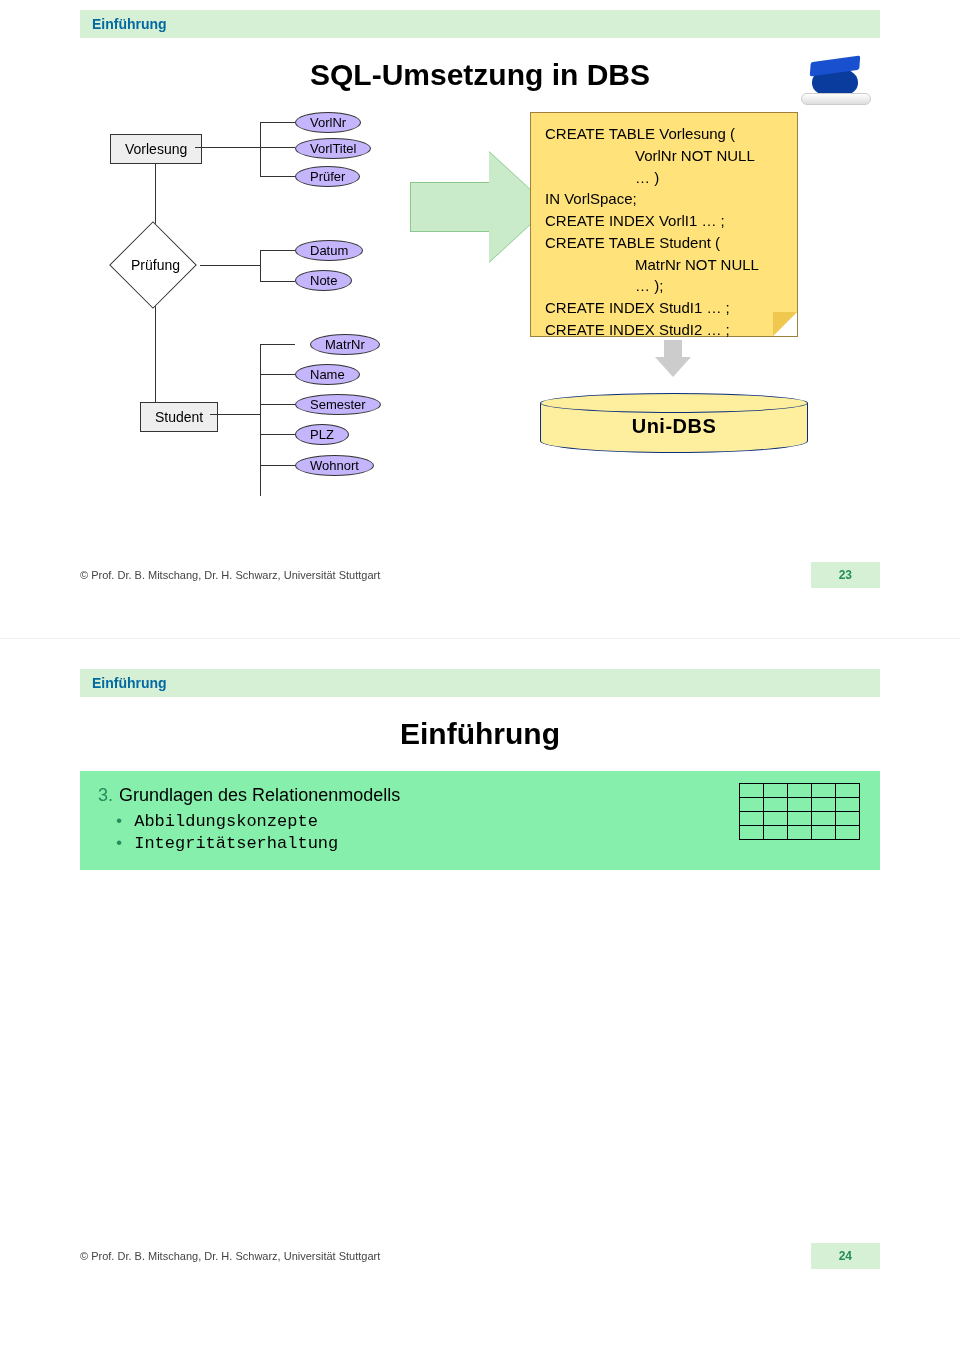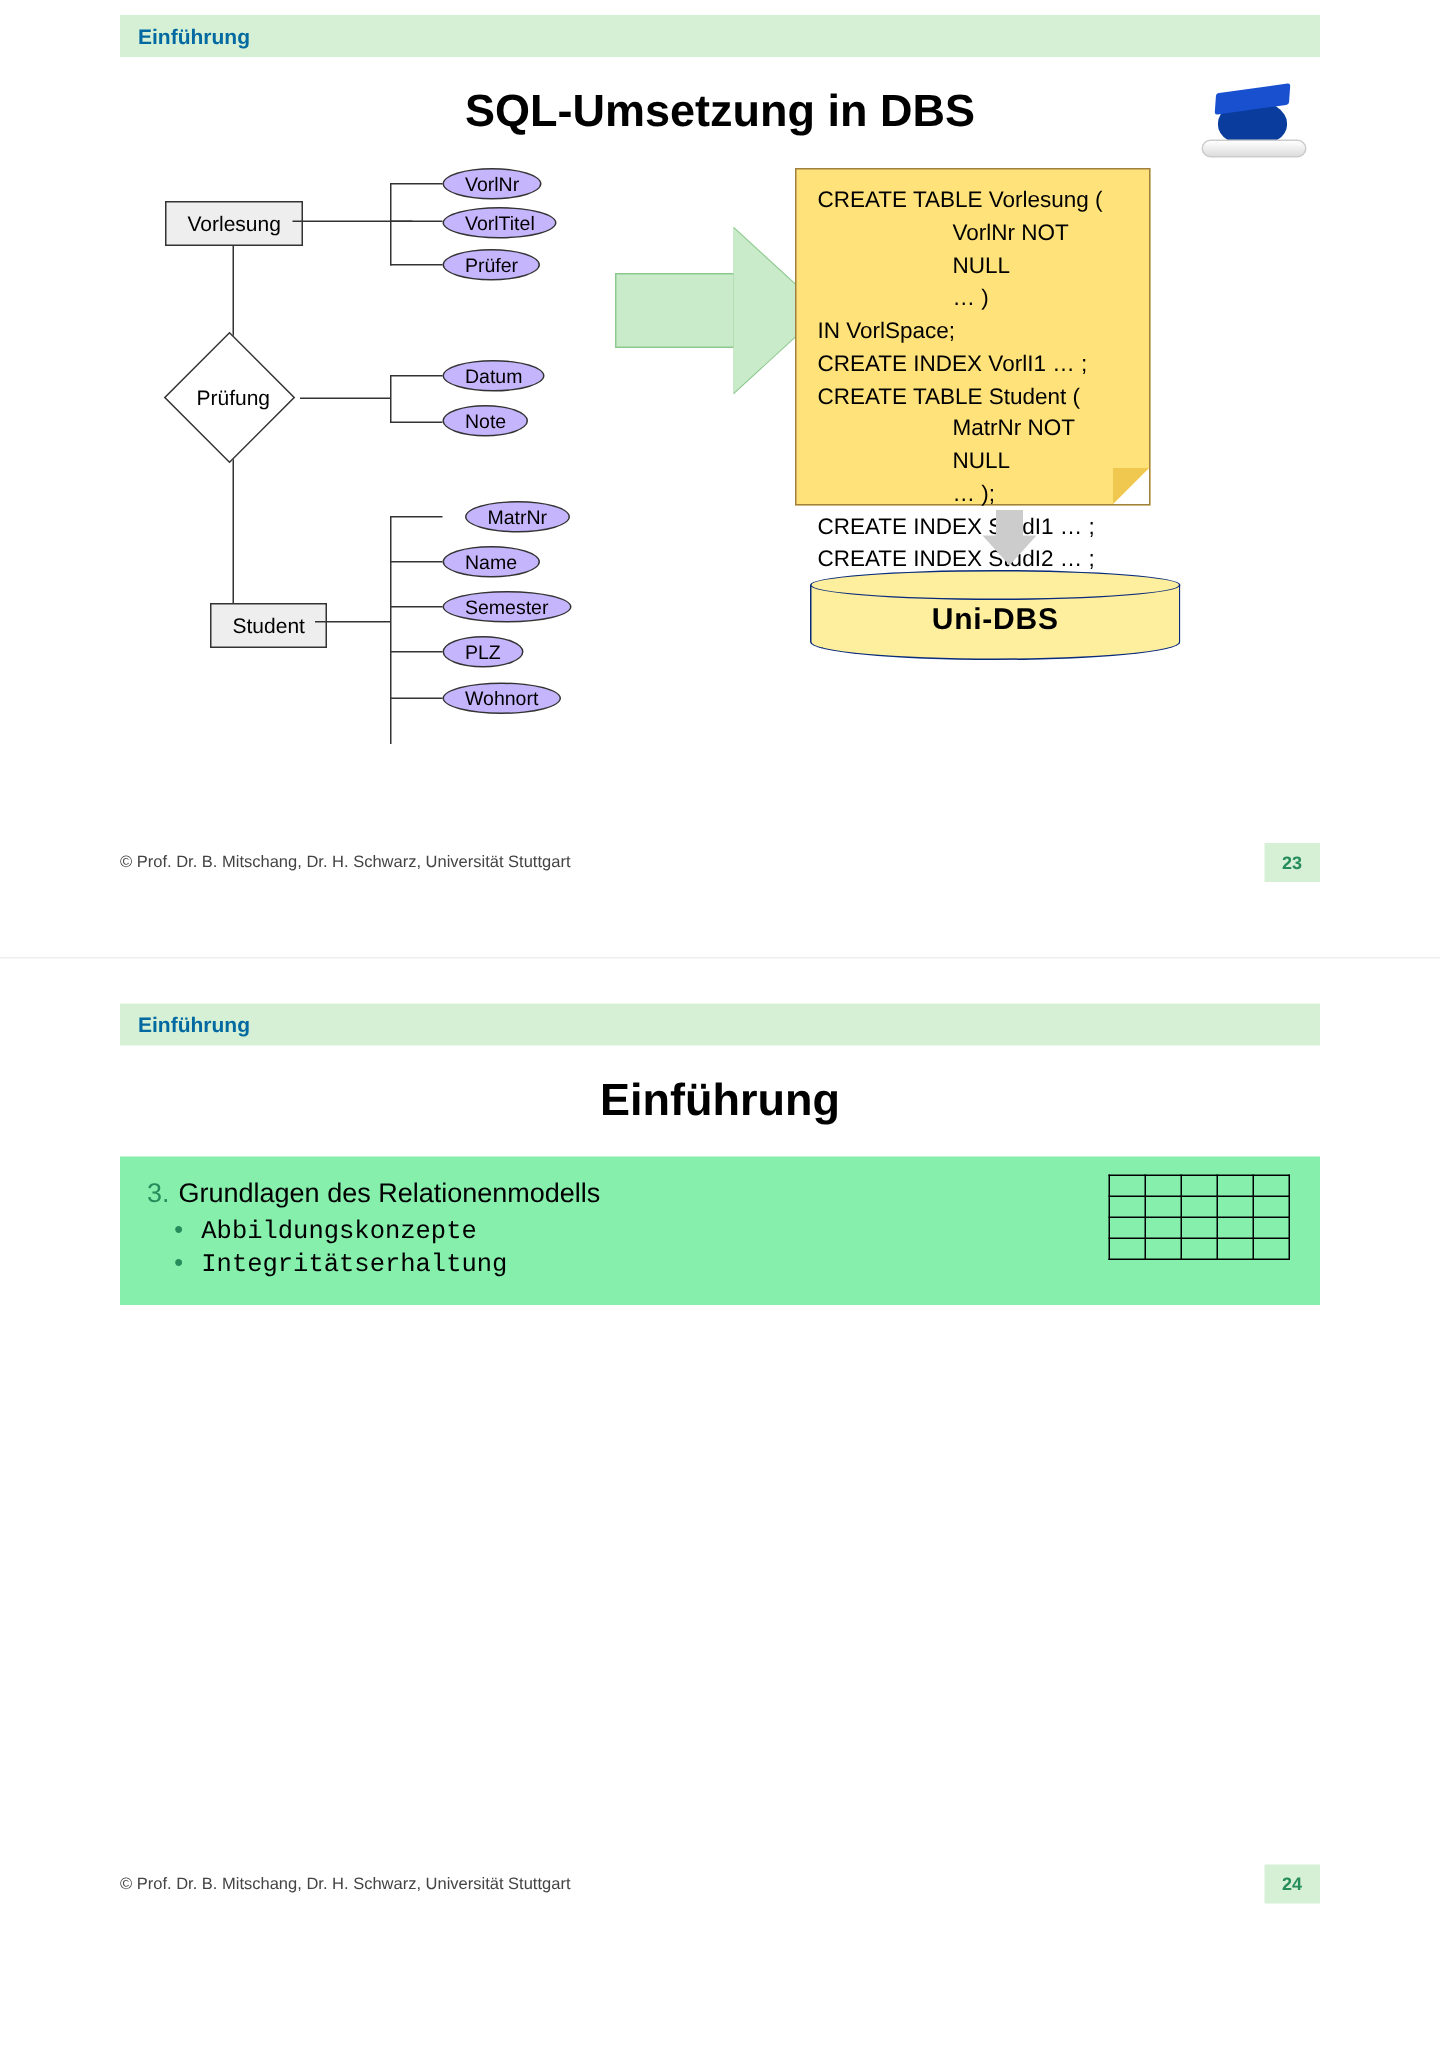--- a/index.html
+++ b/index.html
@@ -99,21 +99,21 @@
   text-align: center;
 }
 .conn {
   position: absolute;
   background: #333;
 }
 .sql-note {
   position: absolute;
   left: 450px;
   top: 0;
-  width: 237px;
+  width: 268px;
   height: 225px;
   background: #ffe27a;
   border: 1px solid #a0803e;
   padding: 10px 14px;
   font-size: 15px;
   line-height: 1.45;
 }
 .fold {
   position: absolute;
   right: 0;
@@ -180,22 +180,22 @@
   position: absolute;
   left: 584px;
   top: 228px;
   width: 18px;
   height: 22px;
   background: #ccc;
 }
 .cylinder {
   position: absolute;
   left: 460px;
-  top: 268px;
-  width: 247px;
+  top: 281px;
+  width: 268px;
   height: 66px;
 }
 .cyl-body {
   background: #fdef9e;
   border: 1.5px solid #0a2c7a;
   height: 50px;
   border-radius: 0 0 50% 50% / 0 0 12px 12px;
   border-top: none;
   position: absolute;
   top: 10px;
@@ -222,21 +222,21 @@
 .footer {
   margin: 30px 80px 20px 80px;
   font-size: 11px;
   color: #444;
   display: flex;
   justify-content: space-between;
   align-items: center;
 }
 .page-num {
   background: #d5f0d5;
-  padding: 6px 12px;
+  padding: 6px 28px;
   font-size: 12px;
   color: #268c5b;
   font-weight: bold;
 }
 hr.slide-sep {
   border: none;
   border-top: 1px solid #eee;
   margin: 20px 0;
 }
 .content-box {

